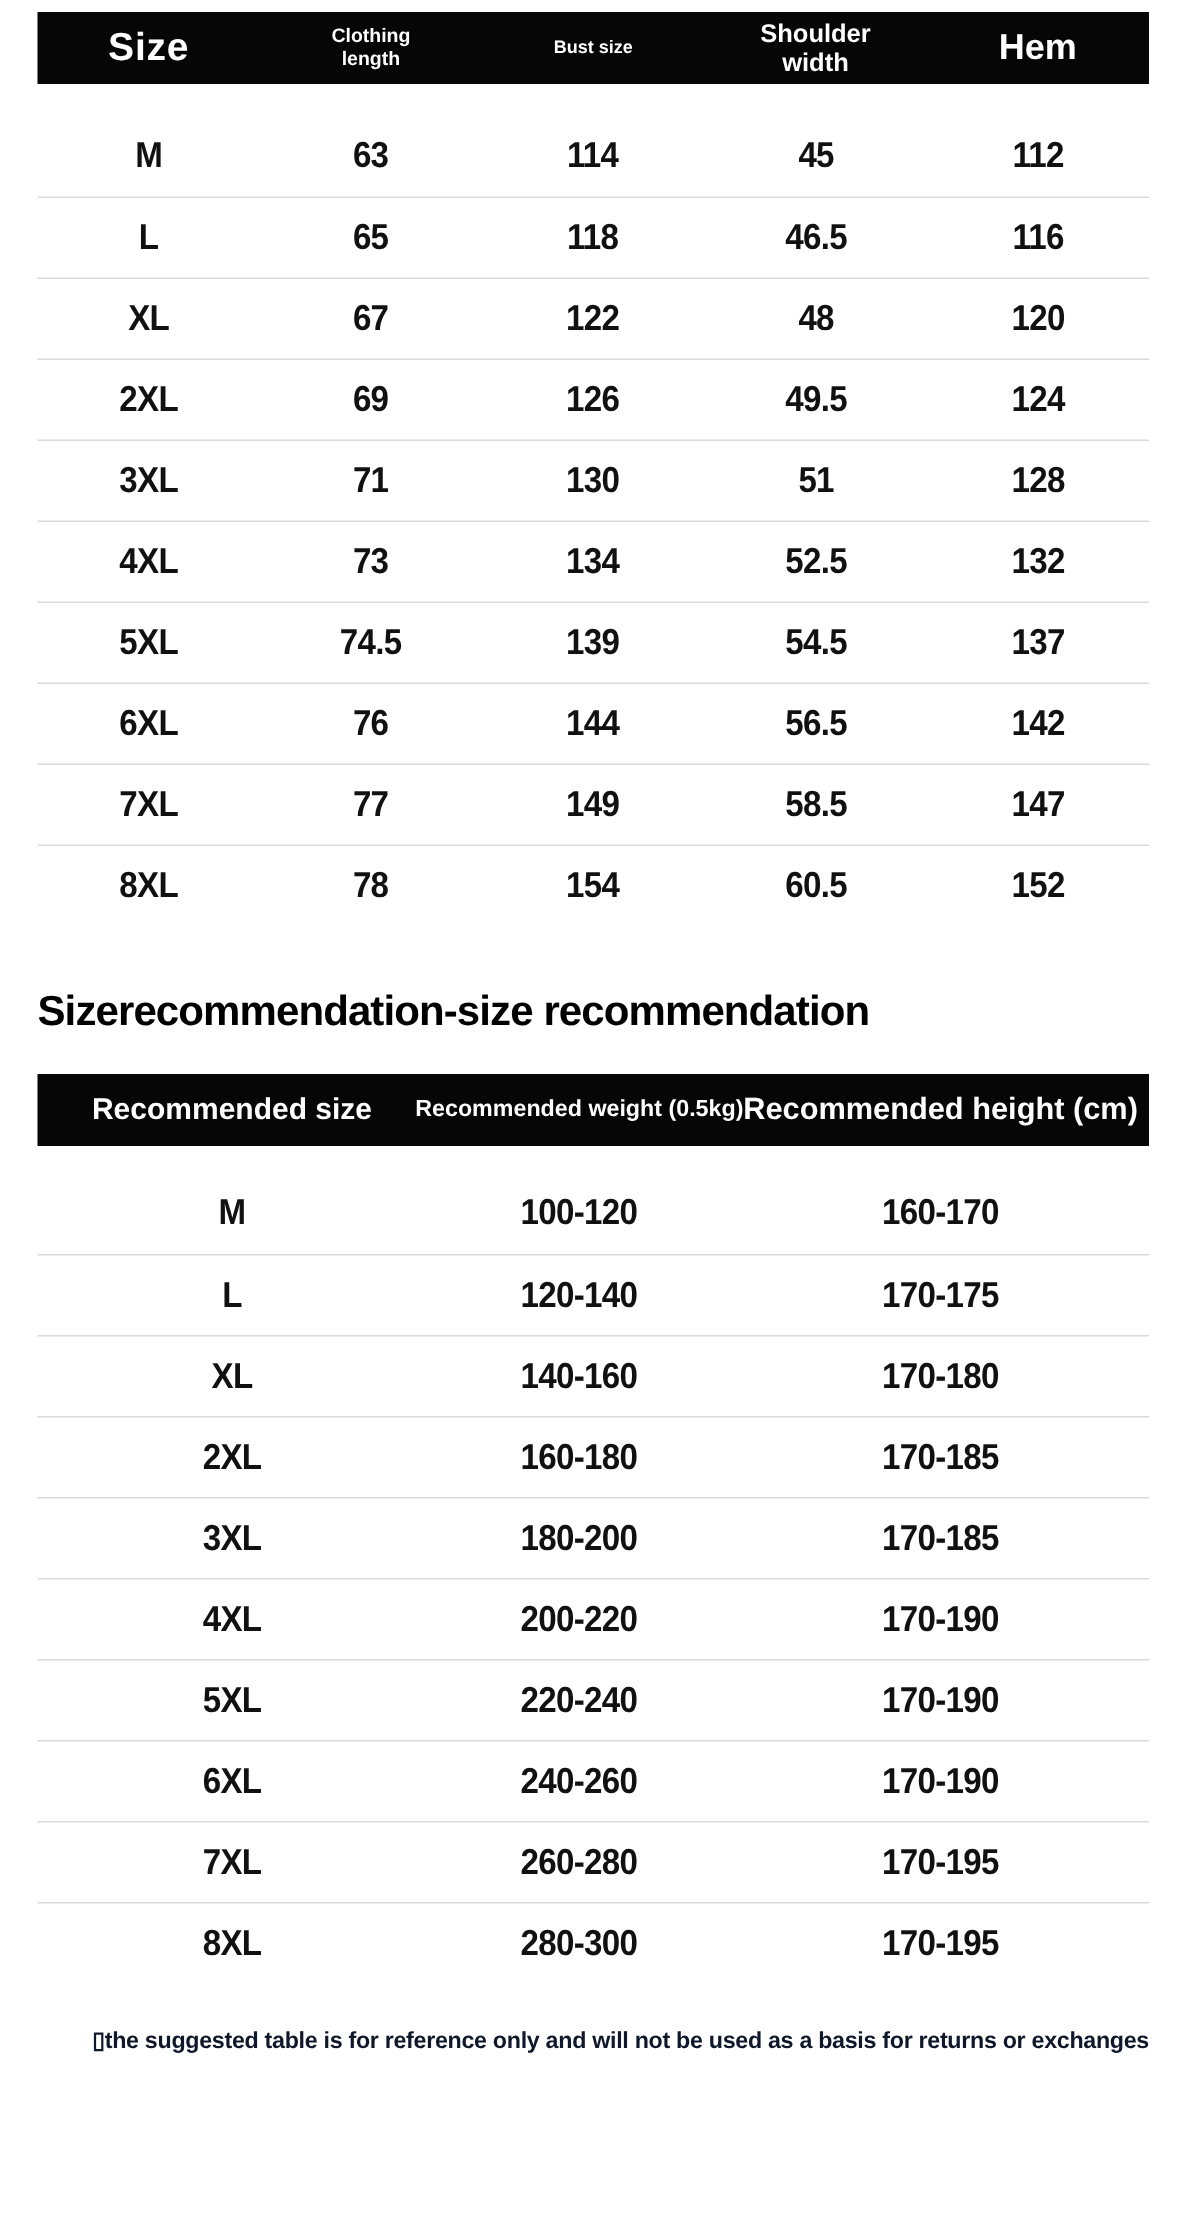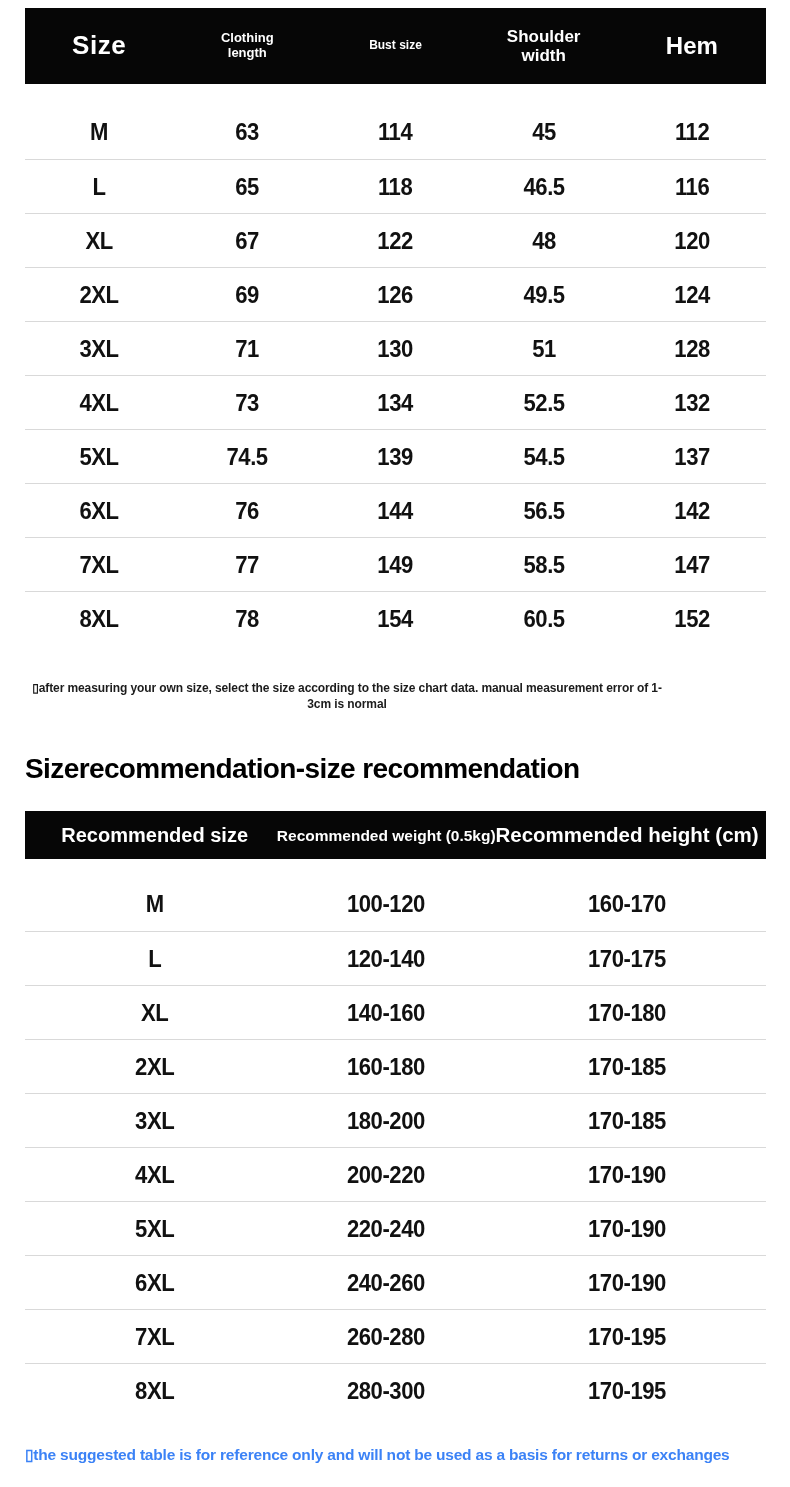--- a/index.html
+++ b/index.html
@@ -9,21 +9,21 @@
     color:#131313;
   }
   .page{padding:8px 24px 0 25px;}
 
   
   .bar{
     background:#060606;color:#fff;
     display:flex;align-items:center;
     width:741px;
   }
-  .bar1{height:76px;}
+  .bar1{height:48px;}
   .bar2{height:48px;margin-top:26px;}
   .hcell{
     display:flex;align-items:center;justify-content:center;
     text-align:center;font-weight:bold;line-height:1.12;
   }
   .hwrap{display:inline-block;}
   .h-size{font-size:26px;letter-spacing:.5px;}
   .h-len{font-size:13px;}
   .h-len .hwrap{max-width:92px;}
   .h-bust{font-size:12px;}
@@ -59,22 +59,23 @@
     font-size:12px;font-weight:bold;line-height:1.3;
     color:#1c1c1c;letter-spacing:-0.1px;
   }
   .section-title{
     margin:41px 0 0 0;
     font-size:28px;font-weight:800;color:#000;
     letter-spacing:-0.6px;
   }
   .footnote{
     margin:29px 0 0 0;
-    font-size:15.5px;font-weight:bold;color:#3b82f6;
+    font-size:15.5px;font-weight:bold;color:#0f172a;
     letter-spacing:-0.2px;
+    text-align:right;
   }
 </style>
 </head>
 <body>
 
 <div class="page">
 
   <div class="bar bar1">
     <div class="hcell h-size t1c">
         <span class="hwrap">Size</span>
@@ -159,21 +160,20 @@
     </div>
     <div class="row">
       <div class="cell t1c">8XL</div>
       <div class="cell t1c">78</div>
       <div class="cell t1c">154</div>
       <div class="cell t1c">60.5</div>
       <div class="cell t1c">152</div>
     </div>
   </div>
 
-  <p class="note1">▯after measuring your own size, select the size according to the size chart data. manual measurement error of 1-3cm is normal</p>
 
   <h2 class="section-title">Sizerecommendation-size recommendation</h2>
 
   <div class="bar bar2">
     <div class="hcell h-rsize t2c1">Recommended size</div>
     <div class="hcell h-rweight t2c2">Recommended weight (0.5kg)</div>
     <div class="hcell h-rheight t2c3">Recommended height (cm)</div>
   </div>
 
   <div class="tbody tbody2">

